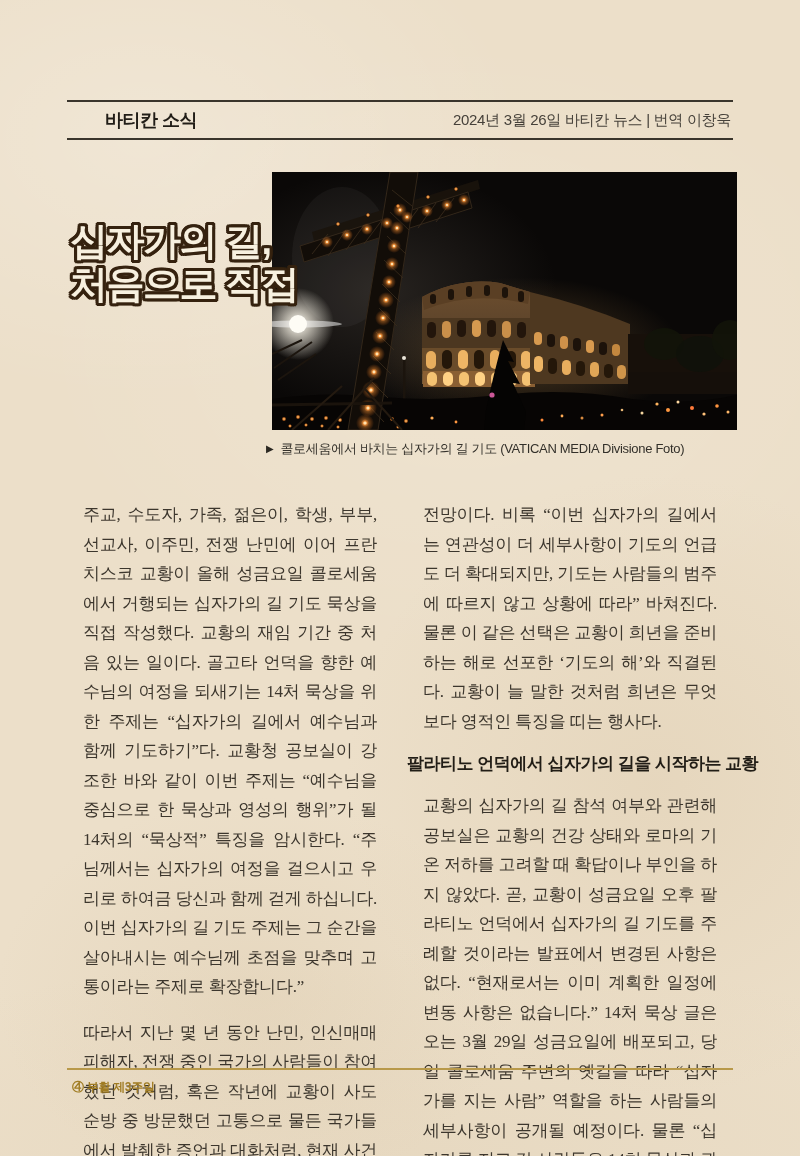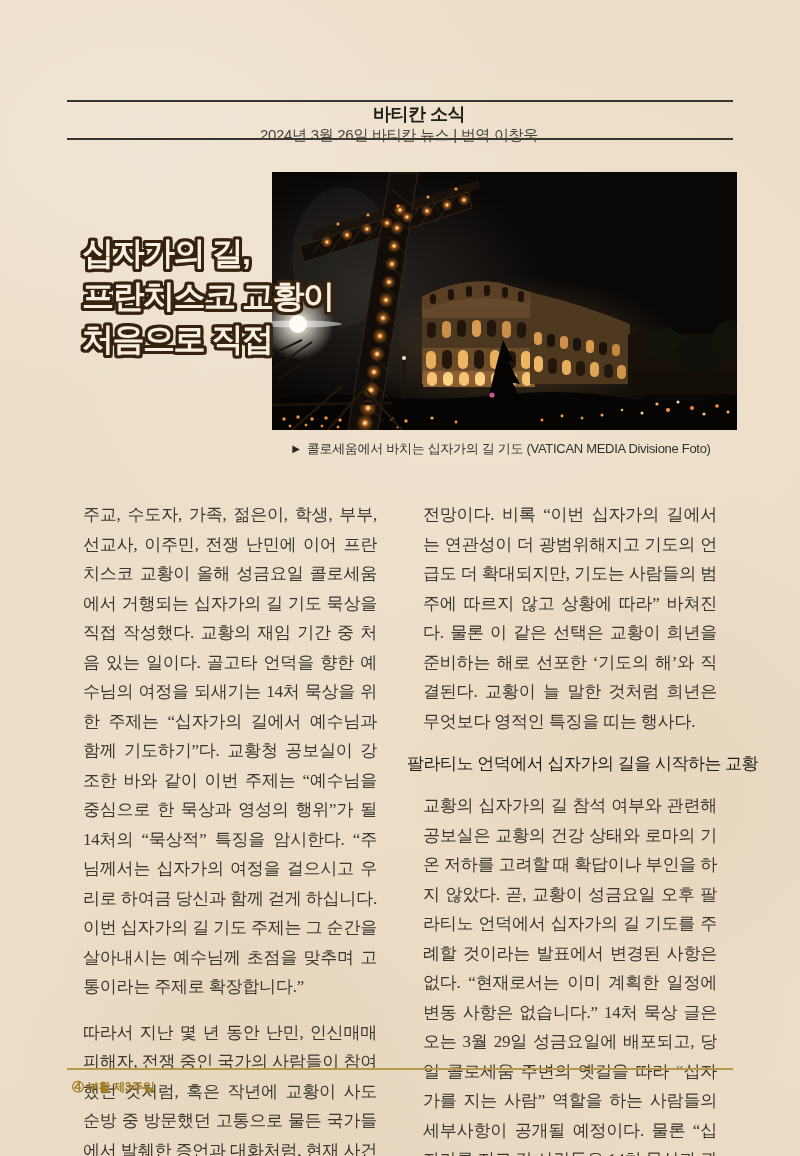--- a/index.html
+++ b/index.html
@@ -13,53 +13,52 @@
       radial-gradient(ellipse 720px 520px at 58% 30%, rgba(255,255,255,.13), transparent 60%),
       radial-gradient(ellipse 420px 320px at 32% 86%, rgba(206,184,148,.20), transparent 62%),
       radial-gradient(ellipse 900px 300px at 50% 100%, rgba(202,180,144,.15), transparent 70%);
   }
   
   .masthead{
     position:absolute;left:67px;top:100px;width:666px;height:40px;box-sizing:border-box;
     border-top:2px solid #3a352c;border-bottom:2px solid #3a352c;
     display:flex;align-items:center;justify-content:space-between;
     font-family:"Liberation Sans",sans-serif;
-    flex-direction:column;
   }
   .mast-title{font-weight:bold;font-size:18px;color:#211d17;padding-left:38px;letter-spacing:-0.5px;}
   .mast-dateline{font-size:15px;color:#46413a;padding-right:2px;letter-spacing:-0.3px;}
   
   .hero-photo{position:absolute;left:272px;top:172px;width:465px;height:258px;z-index:1;}
   .hero-photo svg{display:block;}
   .headline{
-    position:absolute;left:66px;top:216px;z-index:5;margin:16px;
+    position:absolute;left:66px;top:216px;z-index:5;margin:4px;
     font-family:"Liberation Sans",sans-serif;font-weight:800;
-    font-size:32px;line-height:43px;letter-spacing:-1.5px;color:#f7f0df;
+    font-size:38px;line-height:43px;letter-spacing:-1.5px;color:#f7f0df;
     text-shadow:
       3px 0 0 #35220f,-3px 0 0 #35220f,0 3px 0 #35220f,0 -3px 0 #35220f,
       2px 2px 0 #35220f,-2px 2px 0 #35220f,2px -2px 0 #35220f,-2px -2px 0 #35220f,
       3px 2px 0 #35220f,-3px 2px 0 #35220f,3px -2px 0 #35220f,-3px -2px 0 #35220f,
       2px 3px 0 #35220f,-2px 3px 0 #35220f,2px -3px 0 #35220f,-2px -3px 0 #35220f;
   }
   .headline span{display:block;white-space:nowrap;}
   .photo-caption{
     position:absolute;left:266px;top:440px;width:471px;z-index:2;
-    font-family:"Liberation Sans",sans-serif;font-size:13px;color:#33302a;letter-spacing:-0.3px;text-align:center;
+    font-family:"Liberation Sans",sans-serif;font-size:13px;color:#33302a;letter-spacing:-0.3px;
   }
   .caption-arrow{font-size:10px;margin-right:7px;position:relative;top:-1px;color:#2b2822;}
   
   .columns{position:absolute;left:67px;top:484px;width:666px;display:flex;gap:14px;}
   .col{width:326px;}
   .col p{
     margin:16px;font-size:17px;line-height:29.5px;text-align:justify;
     color:#3c362d;letter-spacing:-0.2px;
   }
   .col h2{
     margin:14px 0 7px 0;font-family:"Liberation Sans",sans-serif;
-    font-size:17px;font-weight:normal;color:#211d16;letter-spacing:-0.5px;white-space:nowrap;
+    font-size:17px;font-weight:bold;color:#211d16;letter-spacing:-0.5px;white-space:nowrap;
   }
   
   .page-footer{
     position:absolute;left:67px;top:1068px;width:666px;box-sizing:border-box;
     border-top:2px solid #b8994a;padding-top:9px;
     font-family:"Liberation Sans",sans-serif;font-weight:bold;font-size:12px;
     color:#a07c23;letter-spacing:-0.3px;
   }
   .page-footer span{padding-left:5px;}
 </style>
@@ -304,35 +303,34 @@
         <circle cx="126" cy="255" r="2" fill="url(#g-candle)"></circle>
       </g>
 
       <path d="M0,233 L120,231" stroke="#1a130c" stroke-width="3" fill="none"></path>
       <path d="M56,258 L102,206 M20,258 L70,214 M130,258 L92,216" stroke="#241a10" stroke-width="2" fill="none"></path>
     </svg>
   </div>
 
   <h1 class="headline">
     <span>십자가의 길,</span>
-    <span>프란치스코 교황이</span>
     <span>처음으로 직접</span>
   </h1>
 
   <div class="photo-caption">
     <span class="caption-arrow">▶</span><span>콜로세움에서 바치는 십자가의 길 기도 (VATICAN MEDIA Divisione Foto)</span>
   </div>
 
   <section class="columns">
     <div class="col">
       <p>주교, 수도자, 가족, 젊은이, 학생, 부부, 선교사, 이주민, 전쟁 난민에 이어 프란치스코 교황이 올해 성금요일 콜로세움에서 거행되는 십자가의 길 기도 묵상을 직접 작성했다. 교황의 재임 기간 중 처음 있는 일이다. 골고타 언덕을 향한 예수님의 여정을 되새기는 14처 묵상을 위한 주제는 “십자가의 길에서 예수님과 함께 기도하기”다. 교황청 공보실이 강조한 바와 같이 이번 주제는 “예수님을 중심으로 한 묵상과 영성의 행위”가 될 14처의 “묵상적” 특징을 암시한다. “주님께서는 십자가의 여정을 걸으시고 우리로 하여금 당신과 함께 걷게 하십니다. 이번 십자가의 길 기도 주제는 그 순간을 살아내시는 예수님께 초점을 맞추며 고통이라는 주제로 확장합니다.”</p>
       <p>따라서 지난 몇 년 동안 난민, 인신매매 피해자, 전쟁 중인 국가의 사람들이 참여했던 것처럼, 혹은 작년에 교황이 사도 순방 중 방문했던 고통으로 물든 국가들에서 발췌한 증언과 대화처럼, 현재 사건을 직접적으로 언급하기보다 더 광범위하게 반영하게 될</p>
     </div>
     <div class="col">
-      <p>전망이다. 비록 “이번 십자가의 길에서는 연관성이 더 광범위해지고 기도의 언급도 더 확대되지만, 기도는 사람들의 범주에 따르지 않고 상황에 따라” 바쳐진다. 물론 이 같은 선택은 교황이 희년을 준비하는 해로 선포한 ‘기도의 해’와 직결된다. 교황이 늘 말한 것처럼 희년은 무엇보다 영적인 특징을 띠는 행사다.</p>
+      <p>전망이다. 비록 “이번 십자가의 길에서는 연관성이 더 세부사항이 기도의 언급도 더 확대되지만, 기도는 사람들의 범주에 따르지 않고 상황에 따라” 바쳐진다. 물론 이 같은 선택은 교황이 희년을 준비하는 해로 선포한 ‘기도의 해’와 직결된다. 교황이 늘 말한 것처럼 희년은 무엇보다 영적인 특징을 띠는 행사다.</p>
       <h2>팔라티노 언덕에서 십자가의 길을 시작하는 교황</h2>
       <p>교황의 십자가의 길 참석 여부와 관련해 공보실은 교황의 건강 상태와 로마의 기온 저하를 고려할 때 확답이나 부인을 하지 않았다. 곧, 교황이 성금요일 오후 팔라티노 언덕에서 십자가의 길 기도를 주례할 것이라는 발표에서 변경된 사항은 없다. “현재로서는 이미 계획한 일정에 변동 사항은 없습니다.” 14처 묵상 글은 오는 3월 29일 성금요일에 배포되고, 당일 콜로세움 주변의 옛길을 따라 “십자가를 지는 사람” 역할을 하는 사람들의 세부사항이 공개될 예정이다. 물론 “십자가를 지고 갈 사람들은 14처 묵상과 관련된 사람들”인 것으로 알려져 있다.</p>
     </div>
   </section>
 
   <footer class="page-footer">
     <span>④ 부활 제3주일</span>
   </footer>
 
 </div>

